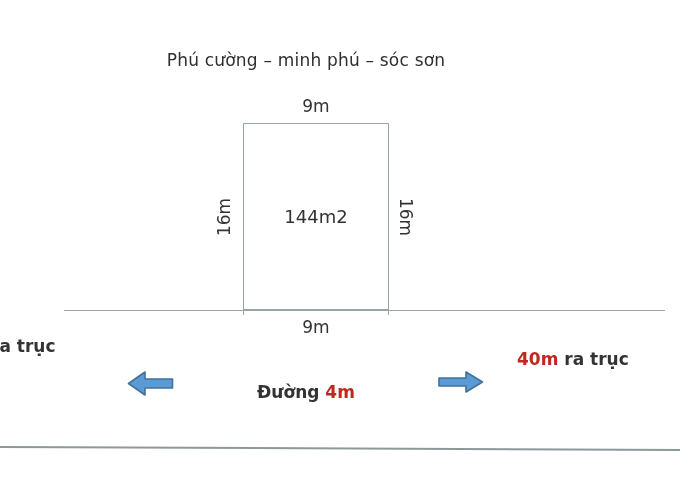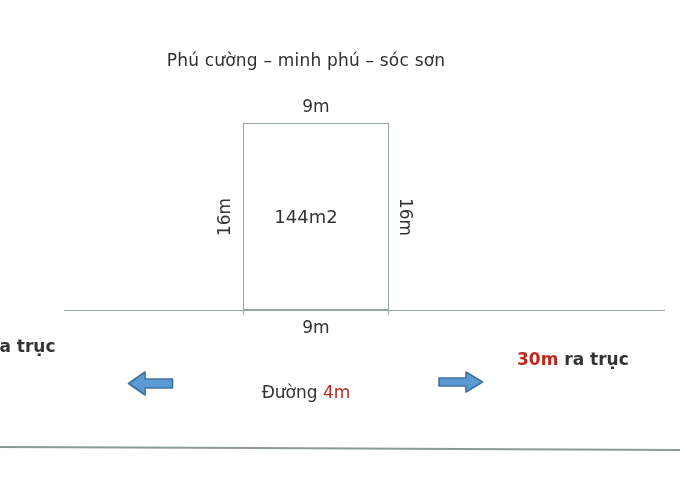--- a/index.html
+++ b/index.html
@@ -32,21 +32,21 @@
   .edge-tick {
     width: 1px; height: 5px;
     background: #97a5a6;
     top: 310px;
   }
 
   .dim-label { font-size: 17px; color: #333333; }
   .dim-top    { left: 243px; top: 96px;  width: 146px; text-align: center; }
   .dim-bottom { left: 243px; top: 317px; width: 146px; text-align: center; }
   .area-label {
-    left: 233px; top: 123px; width: 146px; height: 187px;
+    left: 243px; top: 123px; width: 146px; height: 187px;
     display: flex; align-items: center; justify-content: center;
     font-size: 18px;
   }
   .dim-side {
     width: 60px; height: 24px;
     display: flex; align-items: center; justify-content: center;
   }
   .dim-left  { left: 194px; top: 205px; transform: rotate(-90deg); }
   .dim-right { left: 376px; top: 205px; transform: rotate(90deg); }
 
@@ -60,21 +60,21 @@
     width: 680px; height: 2px;
     background: #8d9898;
     transform: rotate(0.25deg);
     transform-origin: left center;
   }
 
   .note { font-weight: bold; font-size: 17px; line-height: 24px; white-space: nowrap; }
   .note-left-1 { left: -9px; top: 334px; }
   .note-left-2 { left: 3px;  top: 359px; }
   .note-right  { left: 517px; top: 348px; line-height: 23.5px; }
-  .road-label  { left: 250px; top: 382px; width: 112px; text-align: center; font-weight: normal; font-size: 17px; }
+  .road-label  { left: 250px; top: 382px; width: 112px; text-align: center; font-weight: bold; font-size: 17px; }
 
   .red { color: #c0281e; }
 
   .arrow-left  { left: 127px; top: 369px; }
   .arrow-right { left: 438px; top: 370px; }
   .arrow-svg polygon { stroke: #41719c; stroke-width: 1.6; stroke-linejoin: round; }
 </style>
 </head>
 <body>
 
@@ -102,18 +102,18 @@
     <polygon points="45.5,10 18,10 18,3 1.5,14.5 18,26 18,19 45.5,19" fill="#5b9bd5"></polygon>
   </svg>
 
   <div class="abs road-label"><span>Đường </span><span class="red">4m</span></div>
 
   <svg class="abs arrow-svg arrow-right" width="46" height="24" viewBox="0 0 46 24">
     <polygon points="1,8 28,8 28,2 44.5,12 28,22 28,16 1,16" fill="#5b9bd5"></polygon>
   </svg>
 
   <div class="abs note note-right">
-    <div><span class="red">30m</span><span> ra trục</span></div>
+    <div><span class="red">40m</span><span> ra trục</span></div>
   </div>
 
   <div class="abs ground-line"></div>
 
 </div>
 
 </body></html>

